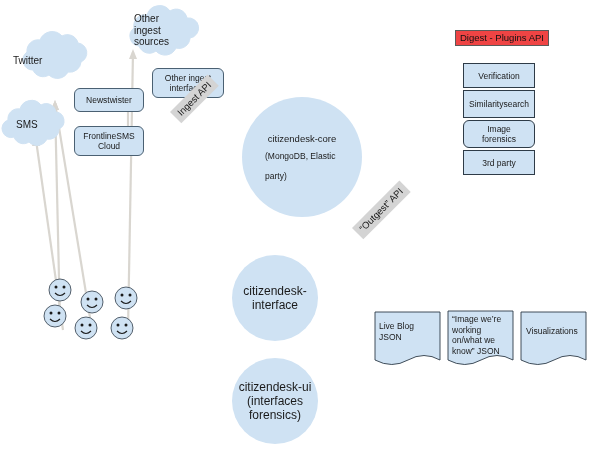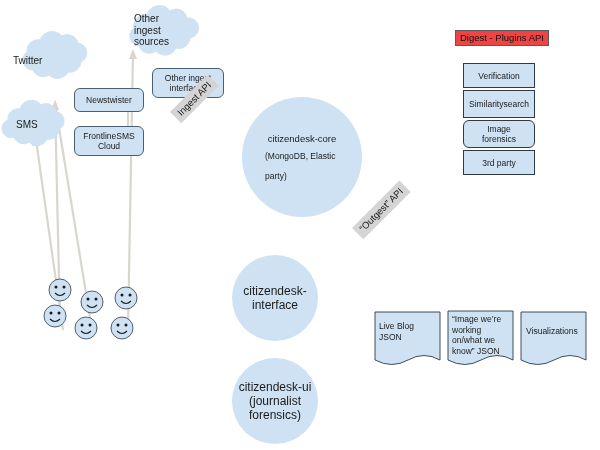--- a/index.html
+++ b/index.html
@@ -215,21 +215,21 @@
     </span>
   </div>
 
   <div class="node circle" style="left:232px; top:255px; width:86px; height:86px;">
     <span class="circle-label line">citizendesk-</span>
     <span class="circle-label line">interface</span>
   </div>
 
   <div class="node circle" style="left:232px; top:358px; width:86px; height:86px;">
     <span class="circle-label line">citizendesk-ui</span>
-    <span class="circle-label line">(journalist</span>
+    <span class="circle-label line">(interfaces</span>
     <span class="circle-label line">forensics)</span>
   </div>
 
   <div class="digest-tag" style="left:455px; top:30px;">Digest - Plugins API</div>
 
   <div class="node plugin-box" style="left:463px; top:63px; width:72px; height:25px;">
     <span>Verification</span>
   </div>
 
   <div class="node plugin-box" style="left:463px; top:90px; width:72px; height:28px; flex-direction:row;">

